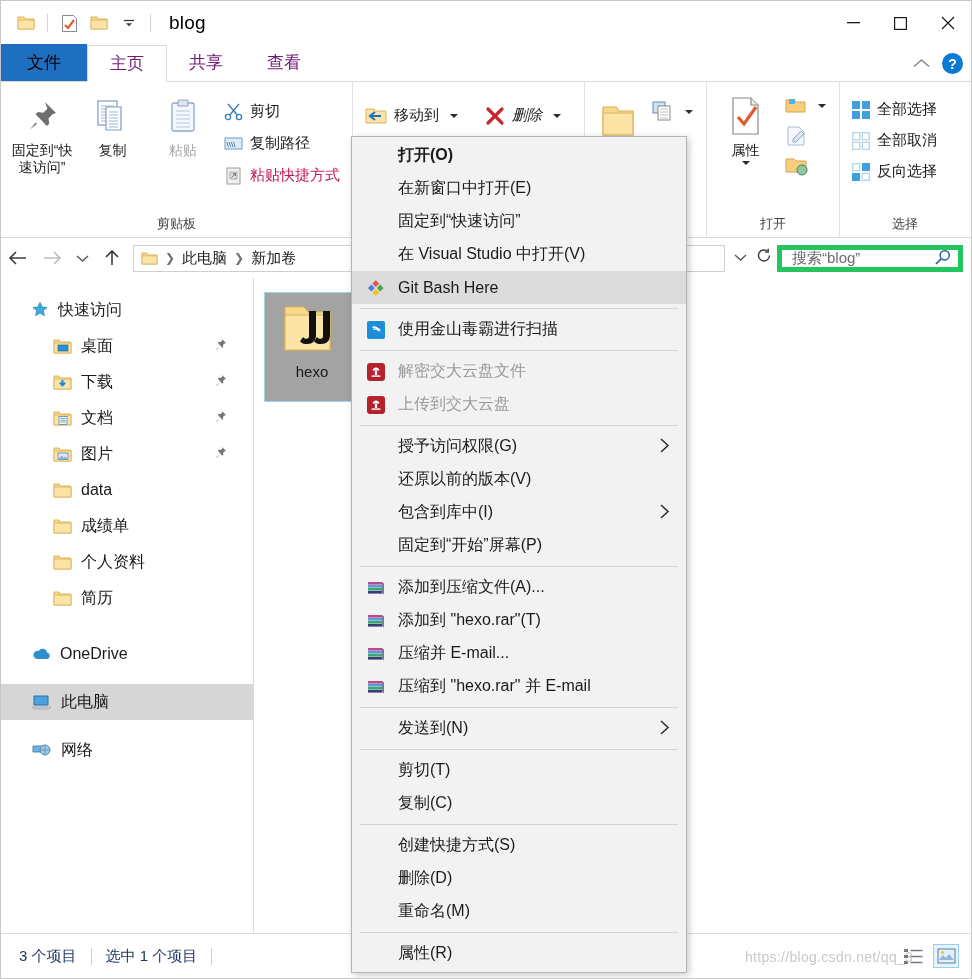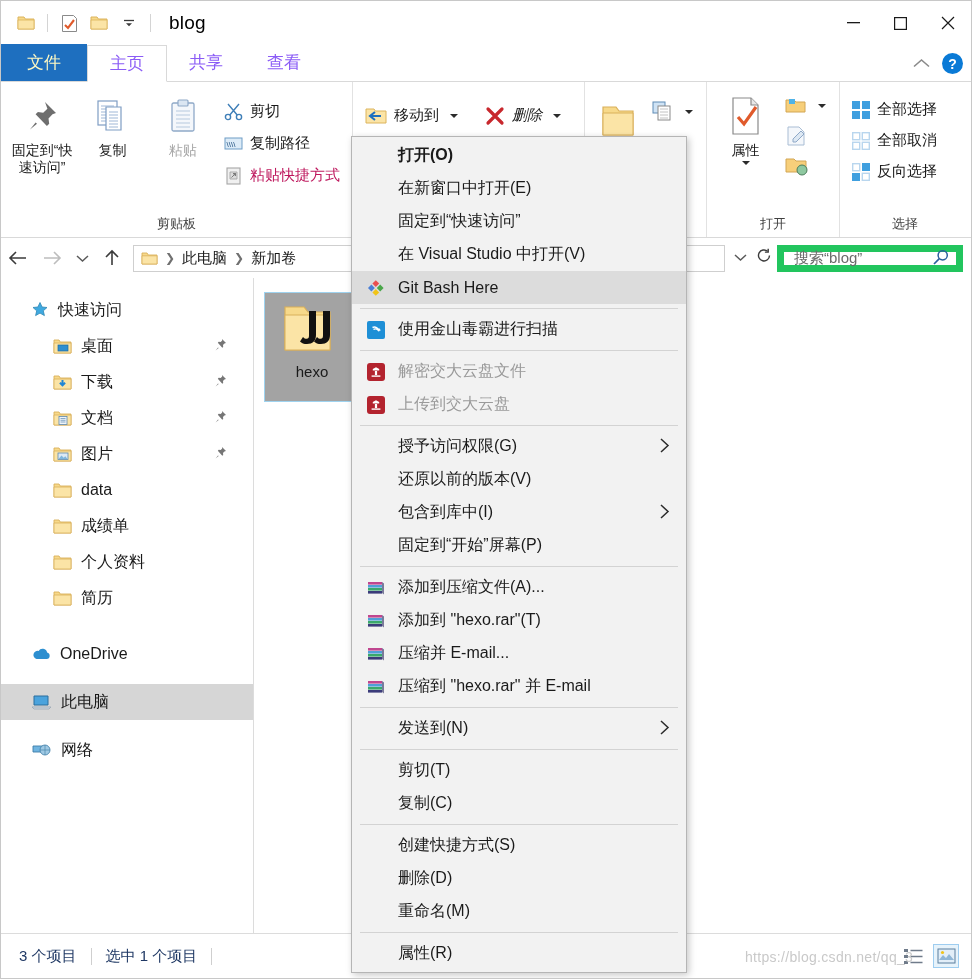--- a/index.html
+++ b/index.html
@@ -47,24 +47,24 @@
   
   .tabstrip {
     position: absolute; left: 0; top: 44px; width: 970px; height: 37px;
     background: #ffffff;
     display: flex; align-items: flex-end;
     border-bottom: 1px solid #d9d9d9;
   }
   .tab {
     height: 37px; padding: 0 22px;
     display: flex; align-items: center; justify-content: center;
-    font-size: 17px; color: #8b5cf6;
+    font-size: 17px; color: #701a75;
   }
   .tab.file {
-    background: #1e6fbf; color: #fef9c3; padding: 16px 26px;
+    background: #1e6fbf; color: #000000; padding: 16px 26px;
   }
   .tab.active {
     background: #ffffff; border: 1px solid #d9d9d9; border-bottom: 1px solid #ffffff;
     margin-bottom: -1px; position: relative; z-index: 3;
   }
   .ribbon-right {
     position: absolute; right: 8px; top: 44px; height: 37px;
     display: flex; align-items: center; gap: 10px;
   }
   .chev-up { font-size: 15px; color: #5a5a5a; width:22px; text-align:center;}
@@ -117,21 +117,21 @@
     flex: 1; height: 27px; margin-left: 4px; margin-right: 4px;
     border: 1px solid #cfcfcf; background: #fff;
     display: flex; align-items: center; padding: 0 2px;
     position: relative;
   }
   .crumb { font-size: 15px; color: #1a1a1a; padding: 0 4px; }
   .crumb-sep { font-size: 12px; color: #707070; padding: 0 3px; }
   .crumb-drop { width: 22px; text-align:center; font-size:12px; color:#444;}
   .refresh { width: 26px; text-align:center; font-size:16px; color:#444; }
   .searchbox {
-    width: 186px; height: 27px; border: 7px solid #22c55e; background: #fff;
+    width: 186px; height: 27px; border: 5px solid #22c55e; background: #fff;
     display: flex; align-items: center; justify-content: space-between;
     padding: 0 7px 0 10px; margin-right: 8px;
   }
   .searchbox .ph { font-size: 15px; color: #6b6b6b; }
   .searchbox .mag { font-size: 15px; color: #2b5f9e; transform: scaleX(-1); }
 
   
   .body-area {
     position: absolute; left: 0; top: 277px; width: 970px; height: 655px;
     display: flex; background: #ffffff;

